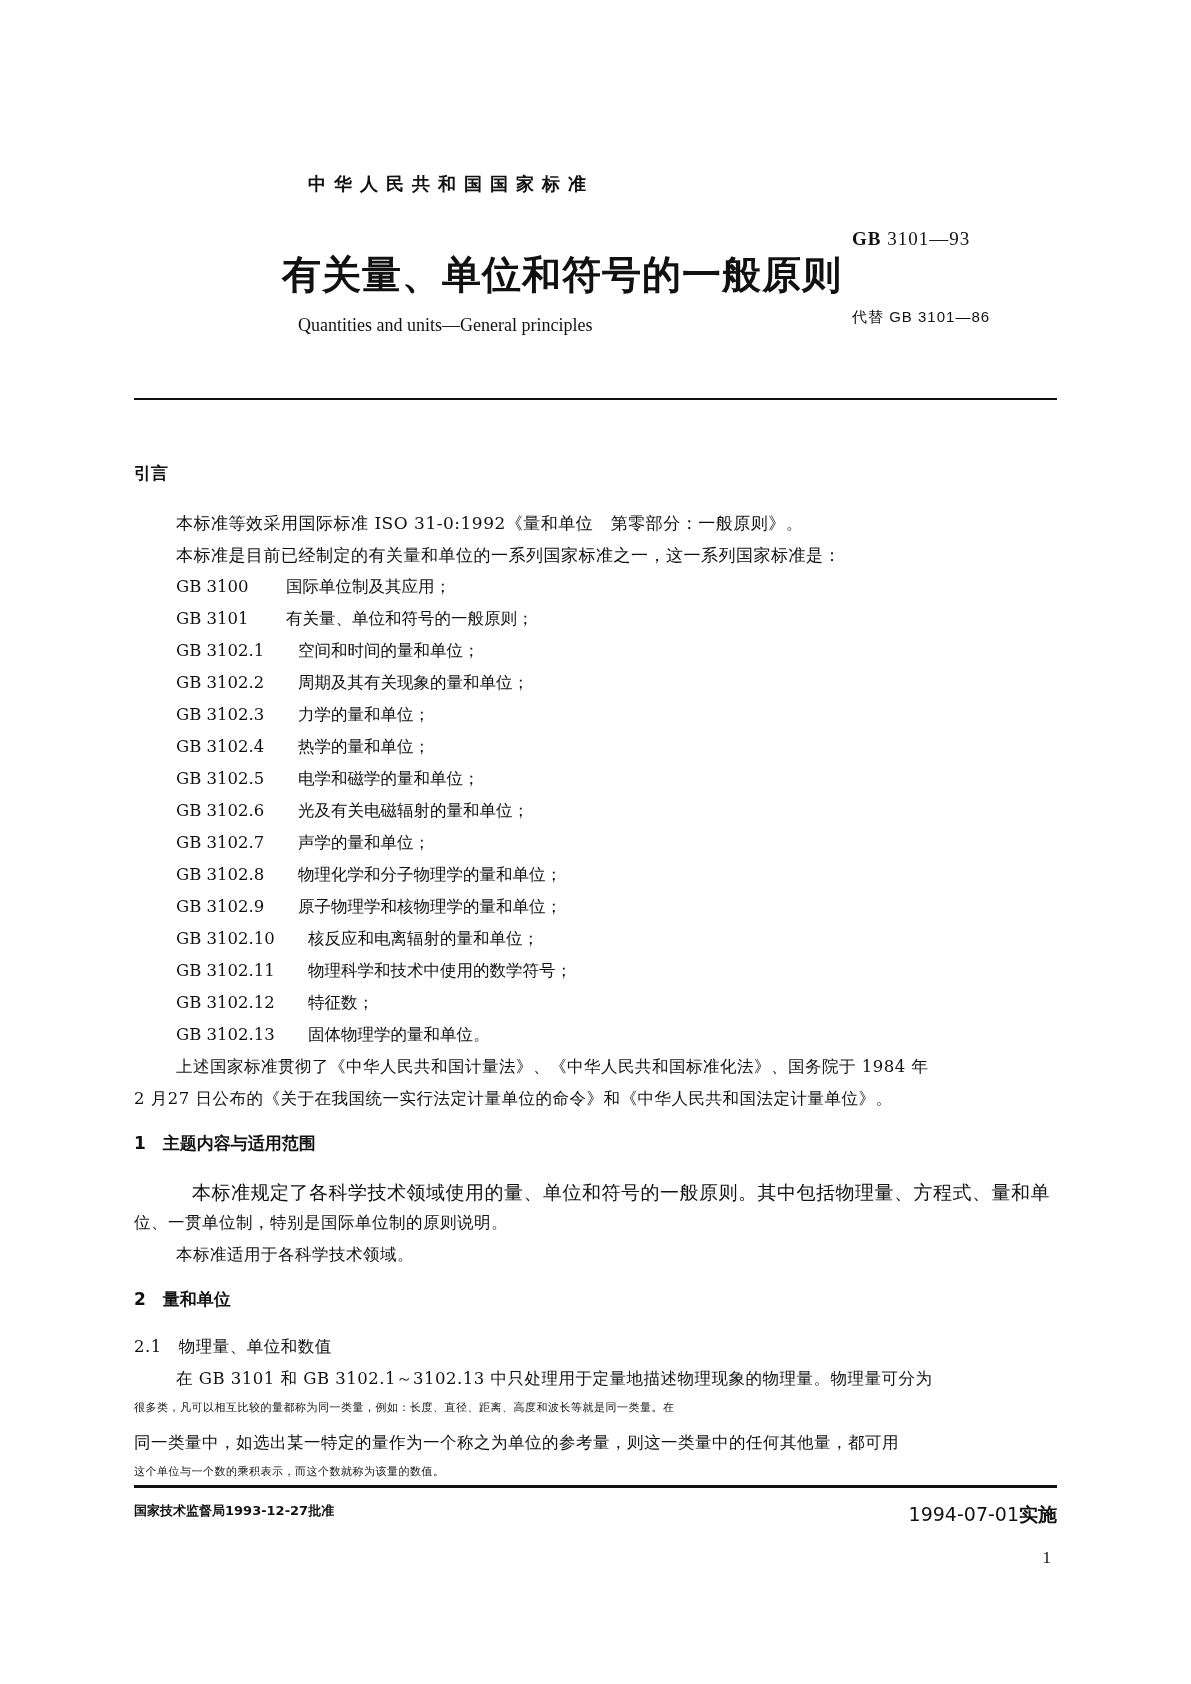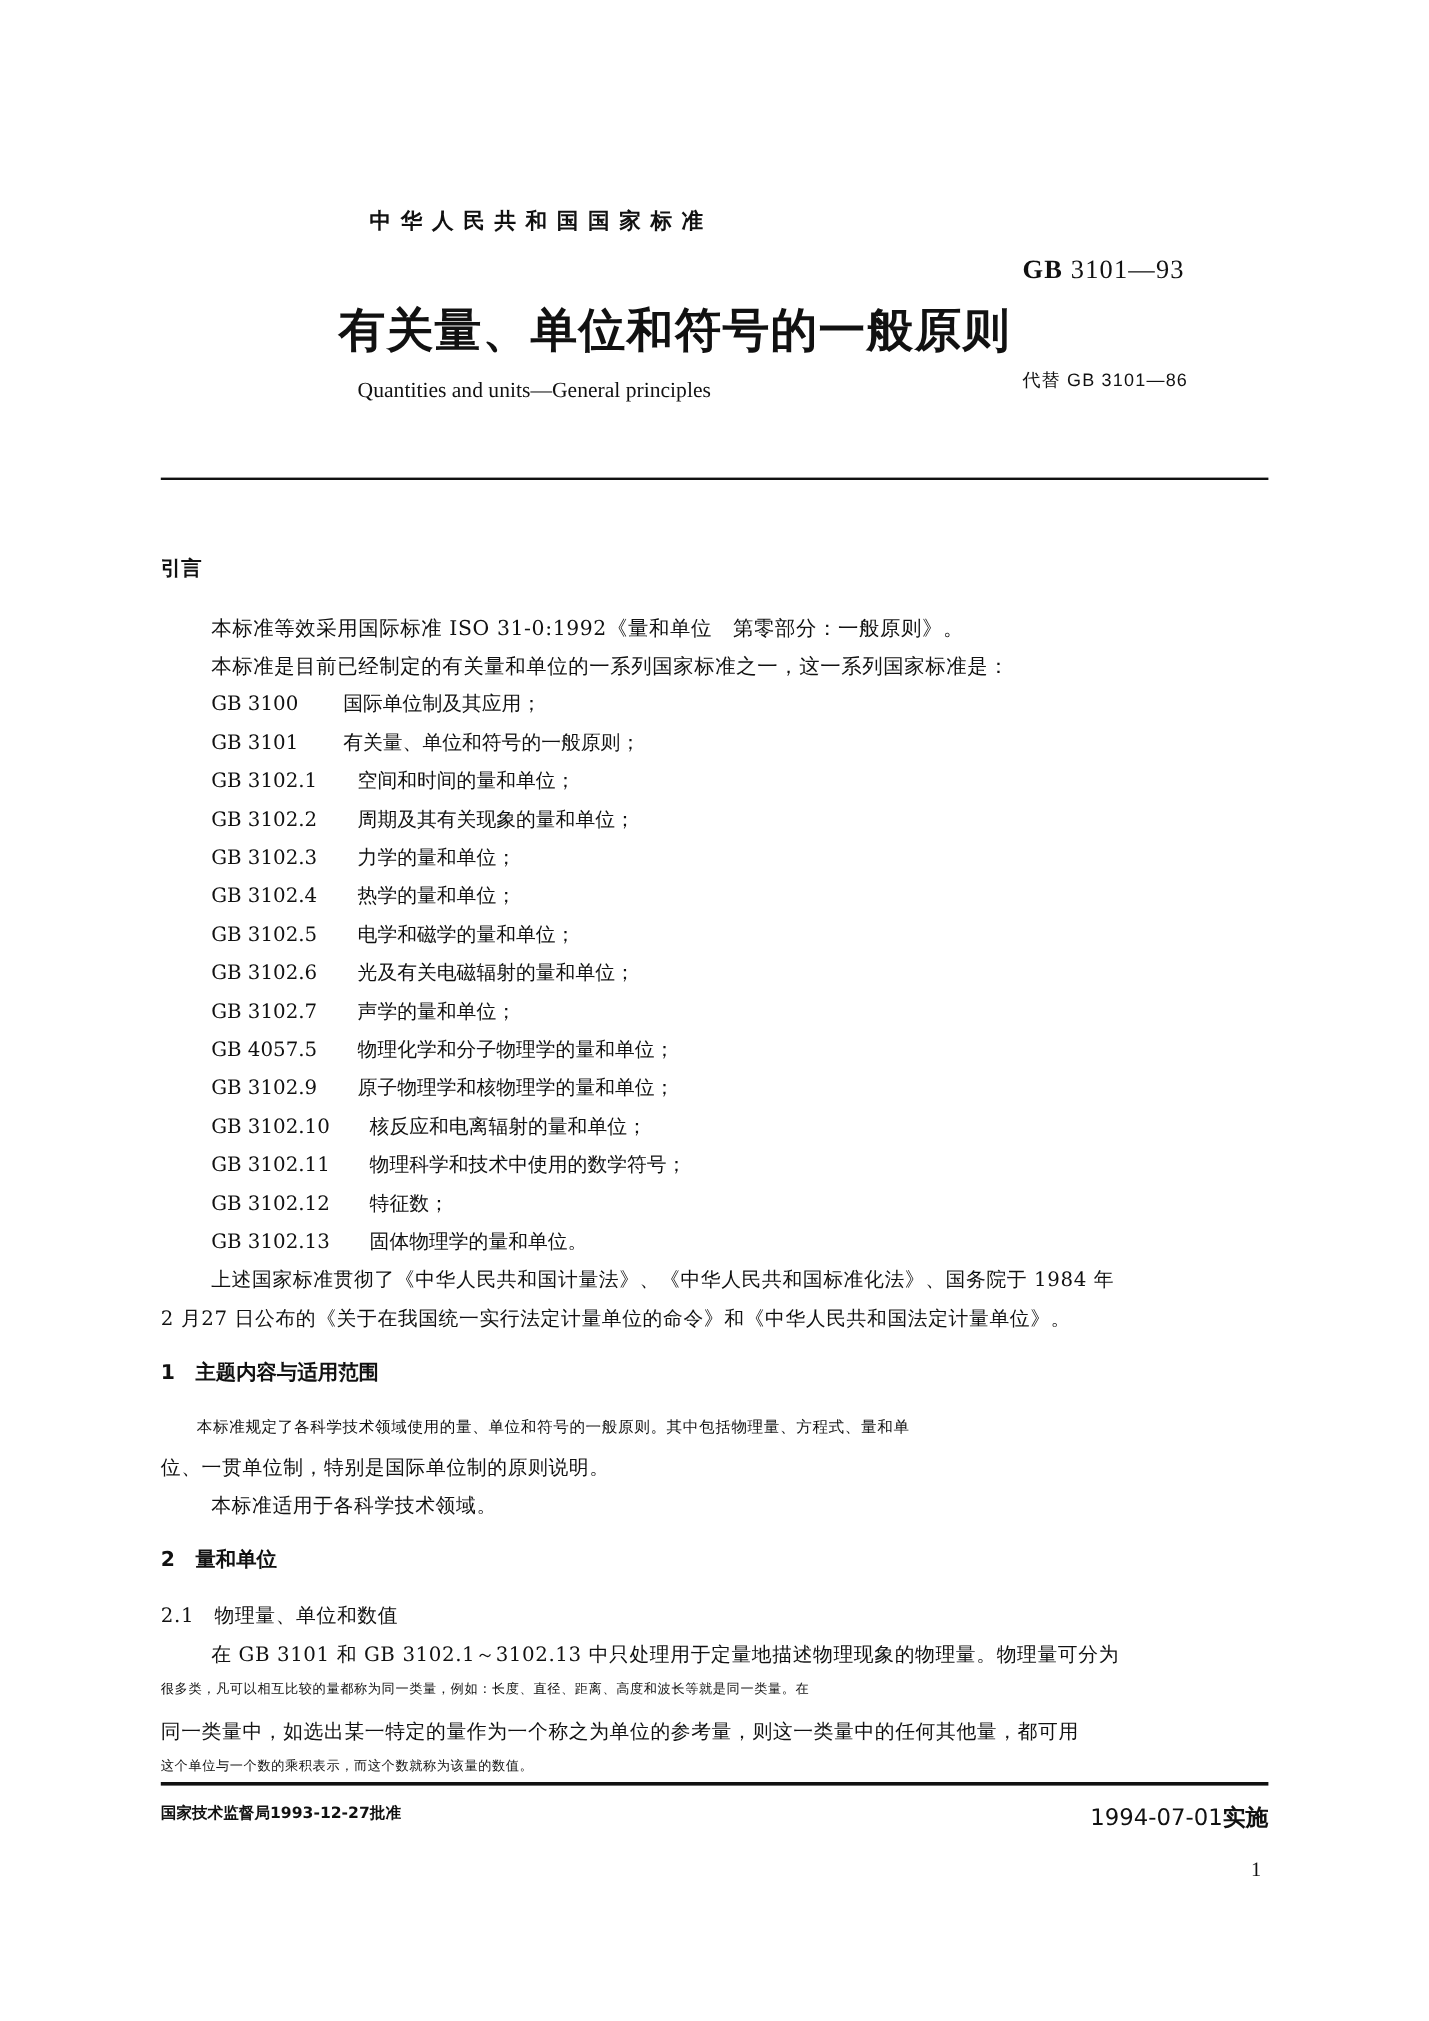--- a/index.html
+++ b/index.html
@@ -7,21 +7,21 @@
       width: 1191px; height: 1684px; position: relative; overflow: hidden;
       font-family: "DejaVu Serif", "Liberation Serif", serif;
       color: #111111;
     }
     .abs { position: absolute; white-space: nowrap; }
     .national-std {
       left: 308px; top: 172px; font-size: 18px; font-weight: bold;
       letter-spacing: 8px; font-family: "DejaVu Sans", sans-serif;
     }
     .std-code {
-      left: 852px; top: 212px; font-size: 22px; letter-spacing: 1px;
+      left: 852px; top: 228px; font-size: 19px; letter-spacing: 1px;
       font-family: "Liberation Serif", serif;
     }
     .std-code b { font-weight: bold; }
     .title-cn {
       left: 282px; top: 248px; font-size: 39px; font-weight: bold;
       font-family: "DejaVu Sans", sans-serif; letter-spacing: 1px;
     }
     .replaces {
       left: 852px; top: 280px; font-size: 15px; letter-spacing: 1px;
       font-family: Liberation Sans, sans-serif;
@@ -102,21 +102,21 @@
   <div class="abs gb-line" style="top:768px;">
     <span class="gb-code" style="width:122px">GB 3102.5</span><span>电学和磁学的量和单位；</span>
   </div>
   <div class="abs gb-line" style="top:800px;">
     <span class="gb-code" style="width:122px">GB 3102.6</span><span>光及有关电磁辐射的量和单位；</span>
   </div>
   <div class="abs gb-line" style="top:832px;">
     <span class="gb-code" style="width:122px">GB 3102.7</span><span>声学的量和单位；</span>
   </div>
   <div class="abs gb-line" style="top:864px;">
-    <span class="gb-code" style="width:122px">GB 4057.5</span><span>物理化学和分子物理学的量和单位；</span>
+    <span class="gb-code" style="width:122px">GB 3102.8</span><span>物理化学和分子物理学的量和单位；</span>
   </div>
   <div class="abs gb-line" style="top:896px;">
     <span class="gb-code" style="width:122px">GB 3102.9</span><span>原子物理学和核物理学的量和单位；</span>
   </div>
   <div class="abs gb-line" style="top:928px;">
     <span class="gb-code" style="width:132px">GB 3102.10</span><span>核反应和电离辐射的量和单位；</span>
   </div>
   <div class="abs gb-line" style="top:960px;">
     <span class="gb-code" style="width:132px">GB 3102.11</span><span>物理科学和技术中使用的数学符号；</span>
   </div>
@@ -125,21 +125,21 @@
   </div>
   <div class="abs gb-line" style="top:1024px;">
     <span class="gb-code" style="width:132px">GB 3102.13</span><span>固体物理学的量和单位。</span>
   </div>
 </div>
 
 <div class="abs body-line" style="left:176px; top:1056px; font-size:16.5px;">上述国家标准贯彻了《中华人民共和国计量法》、《中华人民共和国标准化法》、国务院于 1984 年</div>
 <div class="abs body-line" style="left:134px; top:1088px; font-size:16.5px;">2 月27 日公布的《关于在我国统一实行法定计量单位的命令》和《中华人民共和国法定计量单位》。</div>
 
 <div class="abs heading" style="top:1132px;">1　主题内容与适用范围</div>
-<div class="abs body-line" style="left:164px; top:1180px; font-size:13px;">本标准规定了各科学技术领域使用的量、单位和符号的一般原则。其中包括物理量、方程式、量和单</div>
+<div class="abs body-line" style="left:192px; top:1180px; font-size:19px;">本标准规定了各科学技术领域使用的量、单位和符号的一般原则。其中包括物理量、方程式、量和单</div>
 <div class="abs body-line" style="left:134px; top:1212px; font-size:16.5px;">位、一贯单位制，特别是国际单位制的原则说明。</div>
 <div class="abs body-line" style="left:176px; top:1244px; font-size:16.5px;">本标准适用于各科学技术领域。</div>
 
 <div class="abs heading" style="top:1288px;">2　量和单位</div>
 <div class="abs body-line" style="left:134px; top:1336px; font-size:16.5px;">2.1　物理量、单位和数值</div>
 <div class="abs body-line" style="left:176px; top:1368px; font-size:16.5px;">在 GB 3101 和 GB 3102.1～3102.13 中只处理用于定量地描述物理现象的物理量。物理量可分为</div>
 <div class="abs body-line" style="left:134px; top:1400px; font-size:11px;">很多类，凡可以相互比较的量都称为同一类量，例如：长度、直径、距离、高度和波长等就是同一类量。在</div>
 <div class="abs body-line" style="left:134px; top:1432px; font-size:16.5px;">同一类量中，如选出某一特定的量作为一个称之为单位的参考量，则这一类量中的任何其他量，都可用</div>
 <div class="abs body-line" style="left:134px; top:1464px; font-size:11px;">这个单位与一个数的乘积表示，而这个数就称为该量的数值。</div>
 

